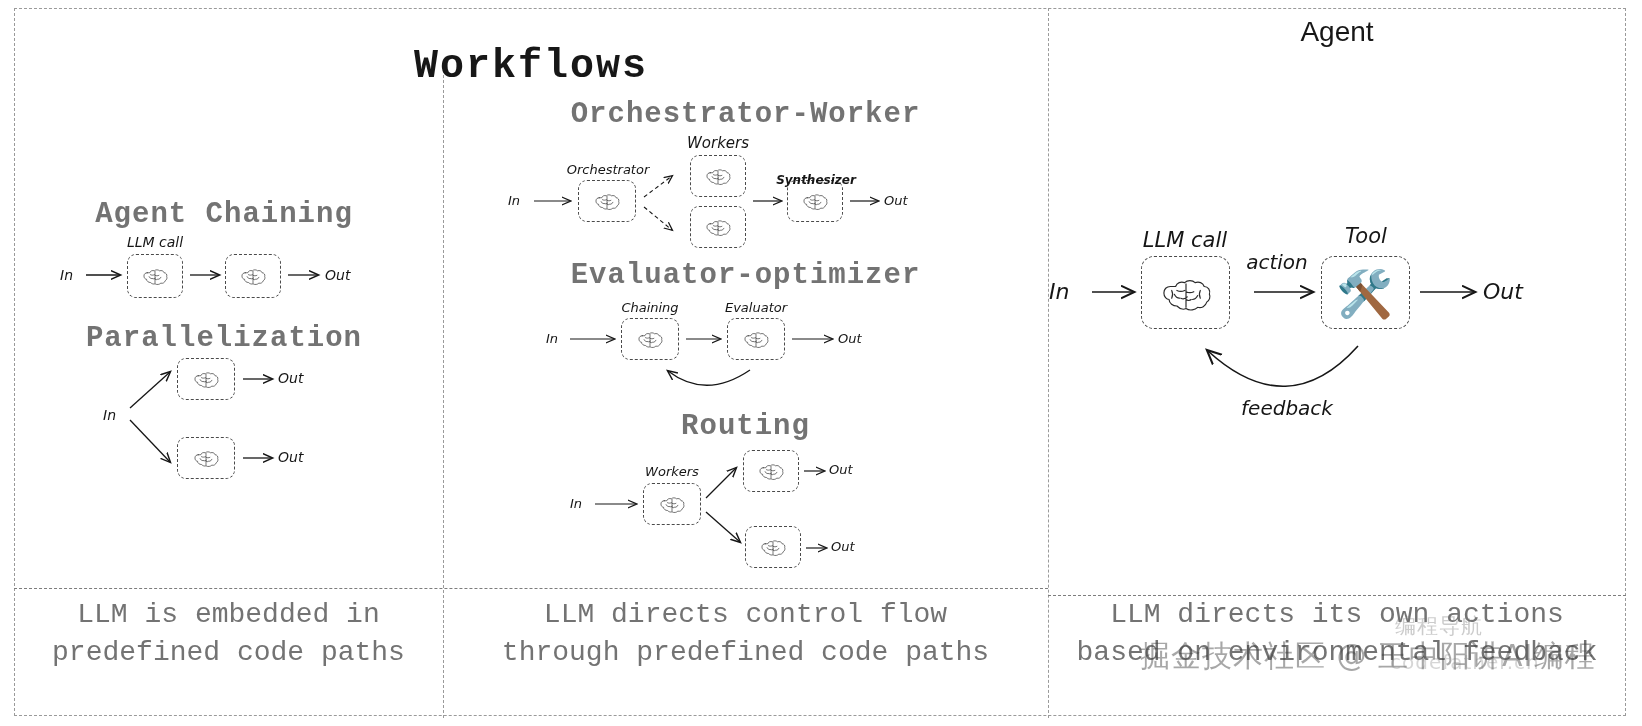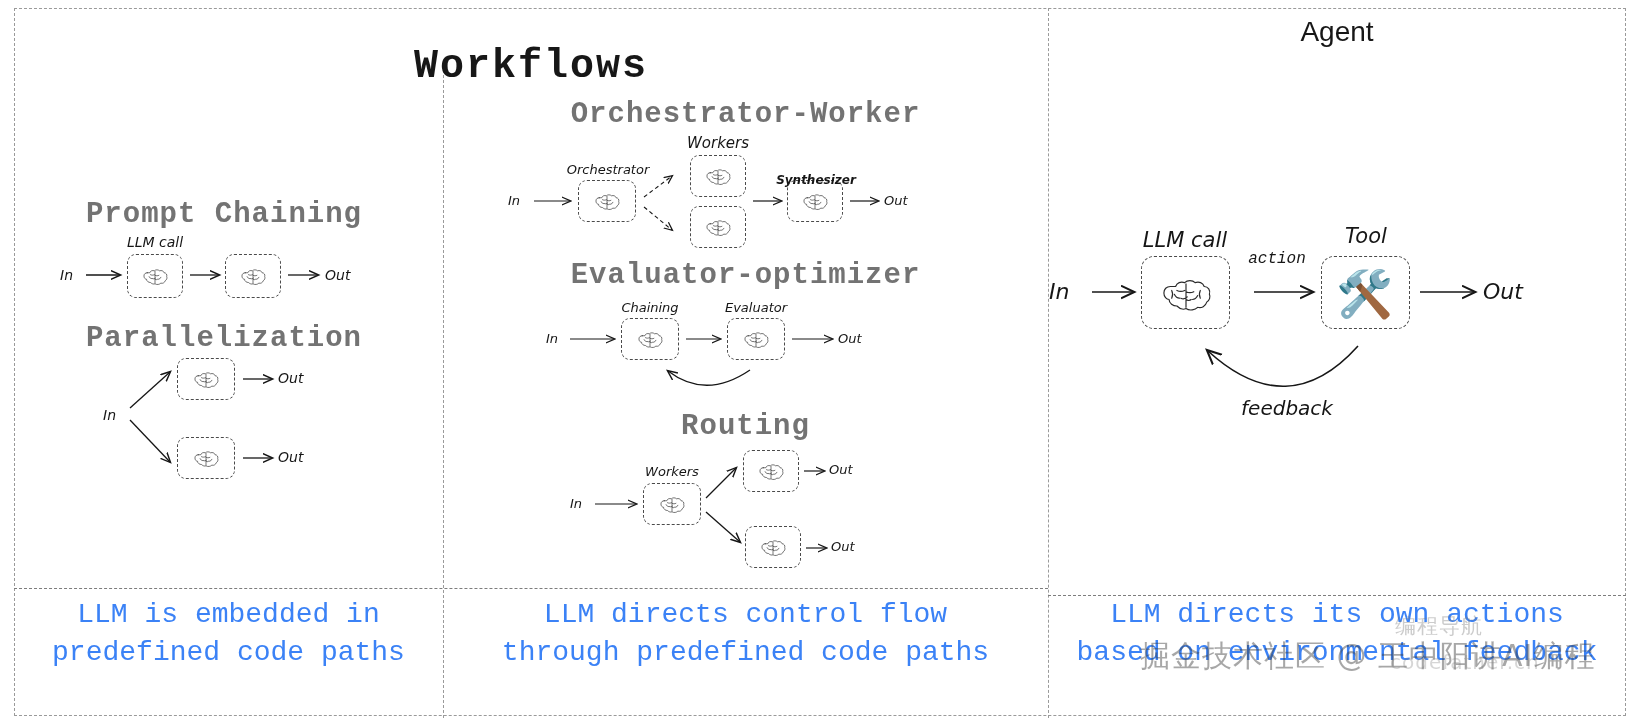--- a/index.html
+++ b/index.html
@@ -43,21 +43,21 @@
     position:absolute;text-align:center;
     font-family:"Liberation Mono","DejaVu Sans Mono",monospace;
     font-weight:700;font-size:29px;letter-spacing:1px;color:#737373;
     white-space:nowrap;
   }
 
   
   .caption{
     position:absolute;text-align:center;
     font-family:"Liberation Mono","DejaVu Sans Mono",monospace;
-    font-size:28px;line-height:38px;letter-spacing:0px;color:#3b82f6;
+    font-size:28px;line-height:38px;letter-spacing:0px;color:#737373;
   }
 
   
   .node{
     position:absolute;border:1.6px dashed #4a4a4a;border-radius:9px;
     box-sizing:border-box;display:flex;align-items:center;justify-content:center;
     background:#fff;
   }
   .node.big{border-radius:13px;border-width:1.8px;}
 
@@ -114,21 +114,21 @@
 
 <div id="frame"></div>
 <div class="vdiv" id="div-inner"></div>
 <div class="vdiv" id="div-main"></div>
 <div class="hdiv" id="cap-div-left"></div>
 <div class="hdiv" id="cap-div-right"></div>
 
 <div class="col-title" id="title-workflows">Workflows</div>
 <div class="col-title" id="title-agent">Agent</div>
 
-<div class="sec-title" style="left:14px;top:198px;width:420px;">Prompt Chaining</div>
+<div class="sec-title" style="left:14px;top:198px;width:420px;">Agent Chaining</div>
 <div class="sec-title" style="left:14px;top:322px;width:420px;">Parallelization</div>
 <div class="sec-title" style="left:443px;top:98px;width:605px;">Orchestrator-Worker</div>
 <div class="sec-title" style="left:443px;top:259px;width:605px;">Evaluator-optimizer</div>
 <div class="sec-title" style="left:443px;top:410px;width:605px;">Routing</div>
 
 <div class="node" style="left:127px;top:254px;width:56px;height:44px;">
   <span>
     <svg class="brain" width="26" height="20" viewBox="0 0 40 30">
         <path d="M8 10c-3 0-5 2-5 5s2 5 4 5c0 3 3 5 6 5 2 2 5 3 7 2 3 2 7 1 9-1 3 1 6-1 7-4 2-1 3-4 2-6 1-3-1-6-4-6-1-3-4-4-7-3-2-2-6-2-8 0-3-1-6 0-7 3h-4z"></path>
         <path d="M20 8v18M13 13c2 1 4 1 6 0M26 14c-2 1-4 1-6 0M16 19c2 1 4 0 5-1M24 20c-1 1-3 1-4 0M11 16c1 2 2 3 4 3M29 17c-1 2-2 3-4 3"></path>
@@ -254,21 +254,21 @@
 <div class="hand" style="left:681px;top:134px;width:74px;font-size:15px;">Workers</div>
 <div class="hand" style="left:775px;top:173px;width:82px;font-size:12px;font-weight:bold;">Synthesizer</div>
 
 <div class="hand" style="left:612px;top:300px;width:76px;font-size:13px;">Chaining</div>
 <div class="hand" style="left:718px;top:300px;width:76px;font-size:13px;">Evaluator</div>
 
 <div class="hand" style="left:641px;top:464px;width:62px;font-size:13px;">Workers</div>
 
 <div class="hand" style="left:1131px;top:228px;width:108px;font-size:21px;">LLM call</div>
 <div class="hand" style="left:1316px;top:224px;width:100px;font-size:21px;">Tool</div>
-<div class="hand" style="left:1238px;top:250px;width:78px;font-size:16px;font-family:Liberation Mono, monospace;">action</div>
+<div class="hand" style="left:1238px;top:250px;width:78px;font-size:20px;">action</div>
 <div class="hand" style="left:1235px;top:396px;width:104px;font-size:20px;">feedback</div>
 
 <div class="io" style="left:60px;top:267px;font-size:14px;">In</div>
 <div class="io" style="left:325px;top:267px;font-size:14px;">Out</div>
 
 <div class="io" style="left:103px;top:407px;font-size:14px;">In</div>
 <div class="io" style="left:278px;top:370px;font-size:14px;">Out</div>
 <div class="io" style="left:278px;top:449px;font-size:14px;">Out</div>
 
 <div class="io" style="left:508px;top:193px;font-size:13px;">In</div>

